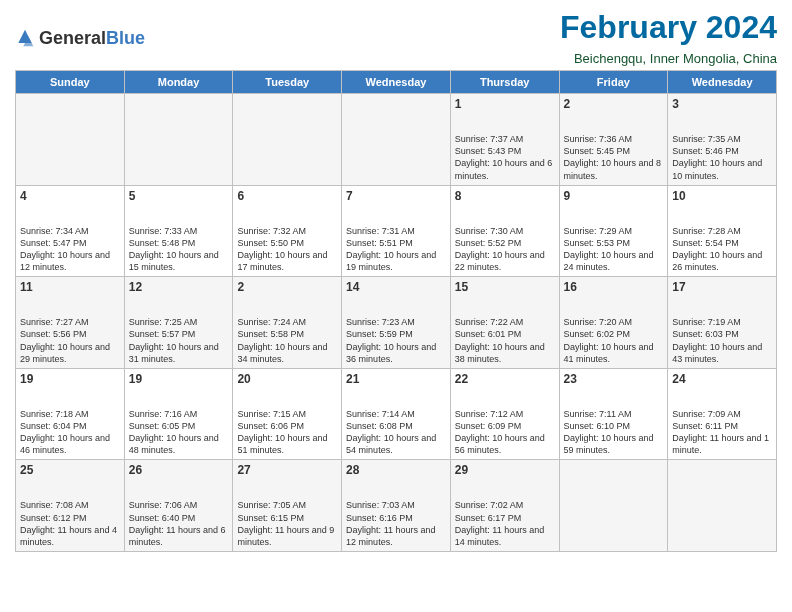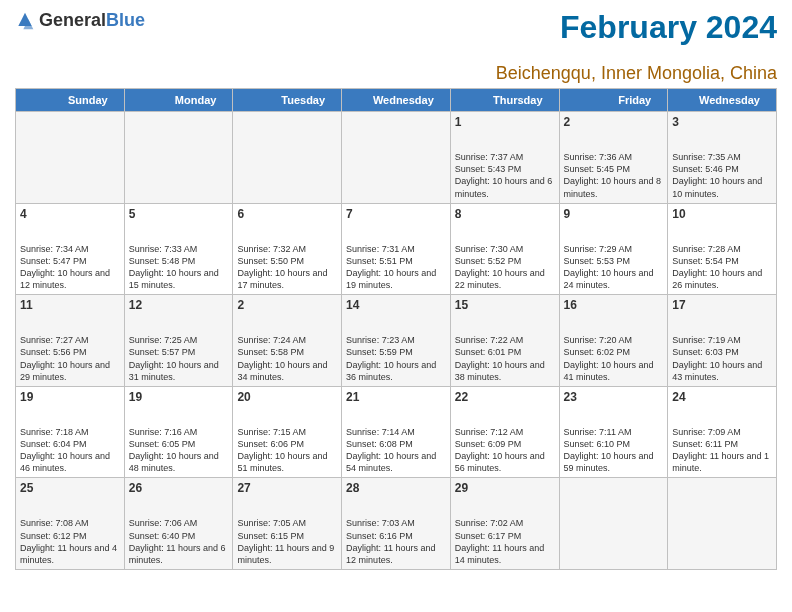--- a/index.html
+++ b/index.html
@@ -9,21 +9,21 @@
       font-family: Arial, Helvetica, sans-serif;
       background: #fff;
       overflow: hidden;
     }
     .container {
       width: 792px;
       padding: 10px 15px;
     }
     .header-row {
       display: flex;
-      align-items: flex-start;
+      align-items: center;
       justify-content: space-between;
       margin-bottom: 4px;
     }
     .logo {
       display: flex;
       align-items: center;
       gap: 4px;
     }
     .logo-text-general {
       font-size: 18px;
@@ -42,36 +42,36 @@
     .title-block {
       text-align: right;
     }
     .main-title {
       font-size: 32px;
       font-weight: bold;
       color: #0369a1;
       line-height: 1.1;
     }
     .subtitle {
-      font-size: 18px;
-      color: #a16207;
-      margin-top: 18px;
+      font-size: 13px;
+      color: #14532d;
+      margin-top: 6px;
     }
     .calendar {
       width: 100%;
       border-collapse: collapse;
       table-layout: fixed;
     }
     .calendar th {
       background-color: #3a7abf;
       color: #fff;
       font-size: 11px;
       font-weight: bold;
       padding: 5px 16px;
-      text-align: right;
+      text-align: center;
       border: 1px solid #c0c0c0;
     }
     .calendar td {
       border: 1px solid #c0c0c0;
       vertical-align: top;
       padding: 3px 4px;
       font-size: 9.5px;
       color: #333;
       height: 85px;
       background: #fff;

